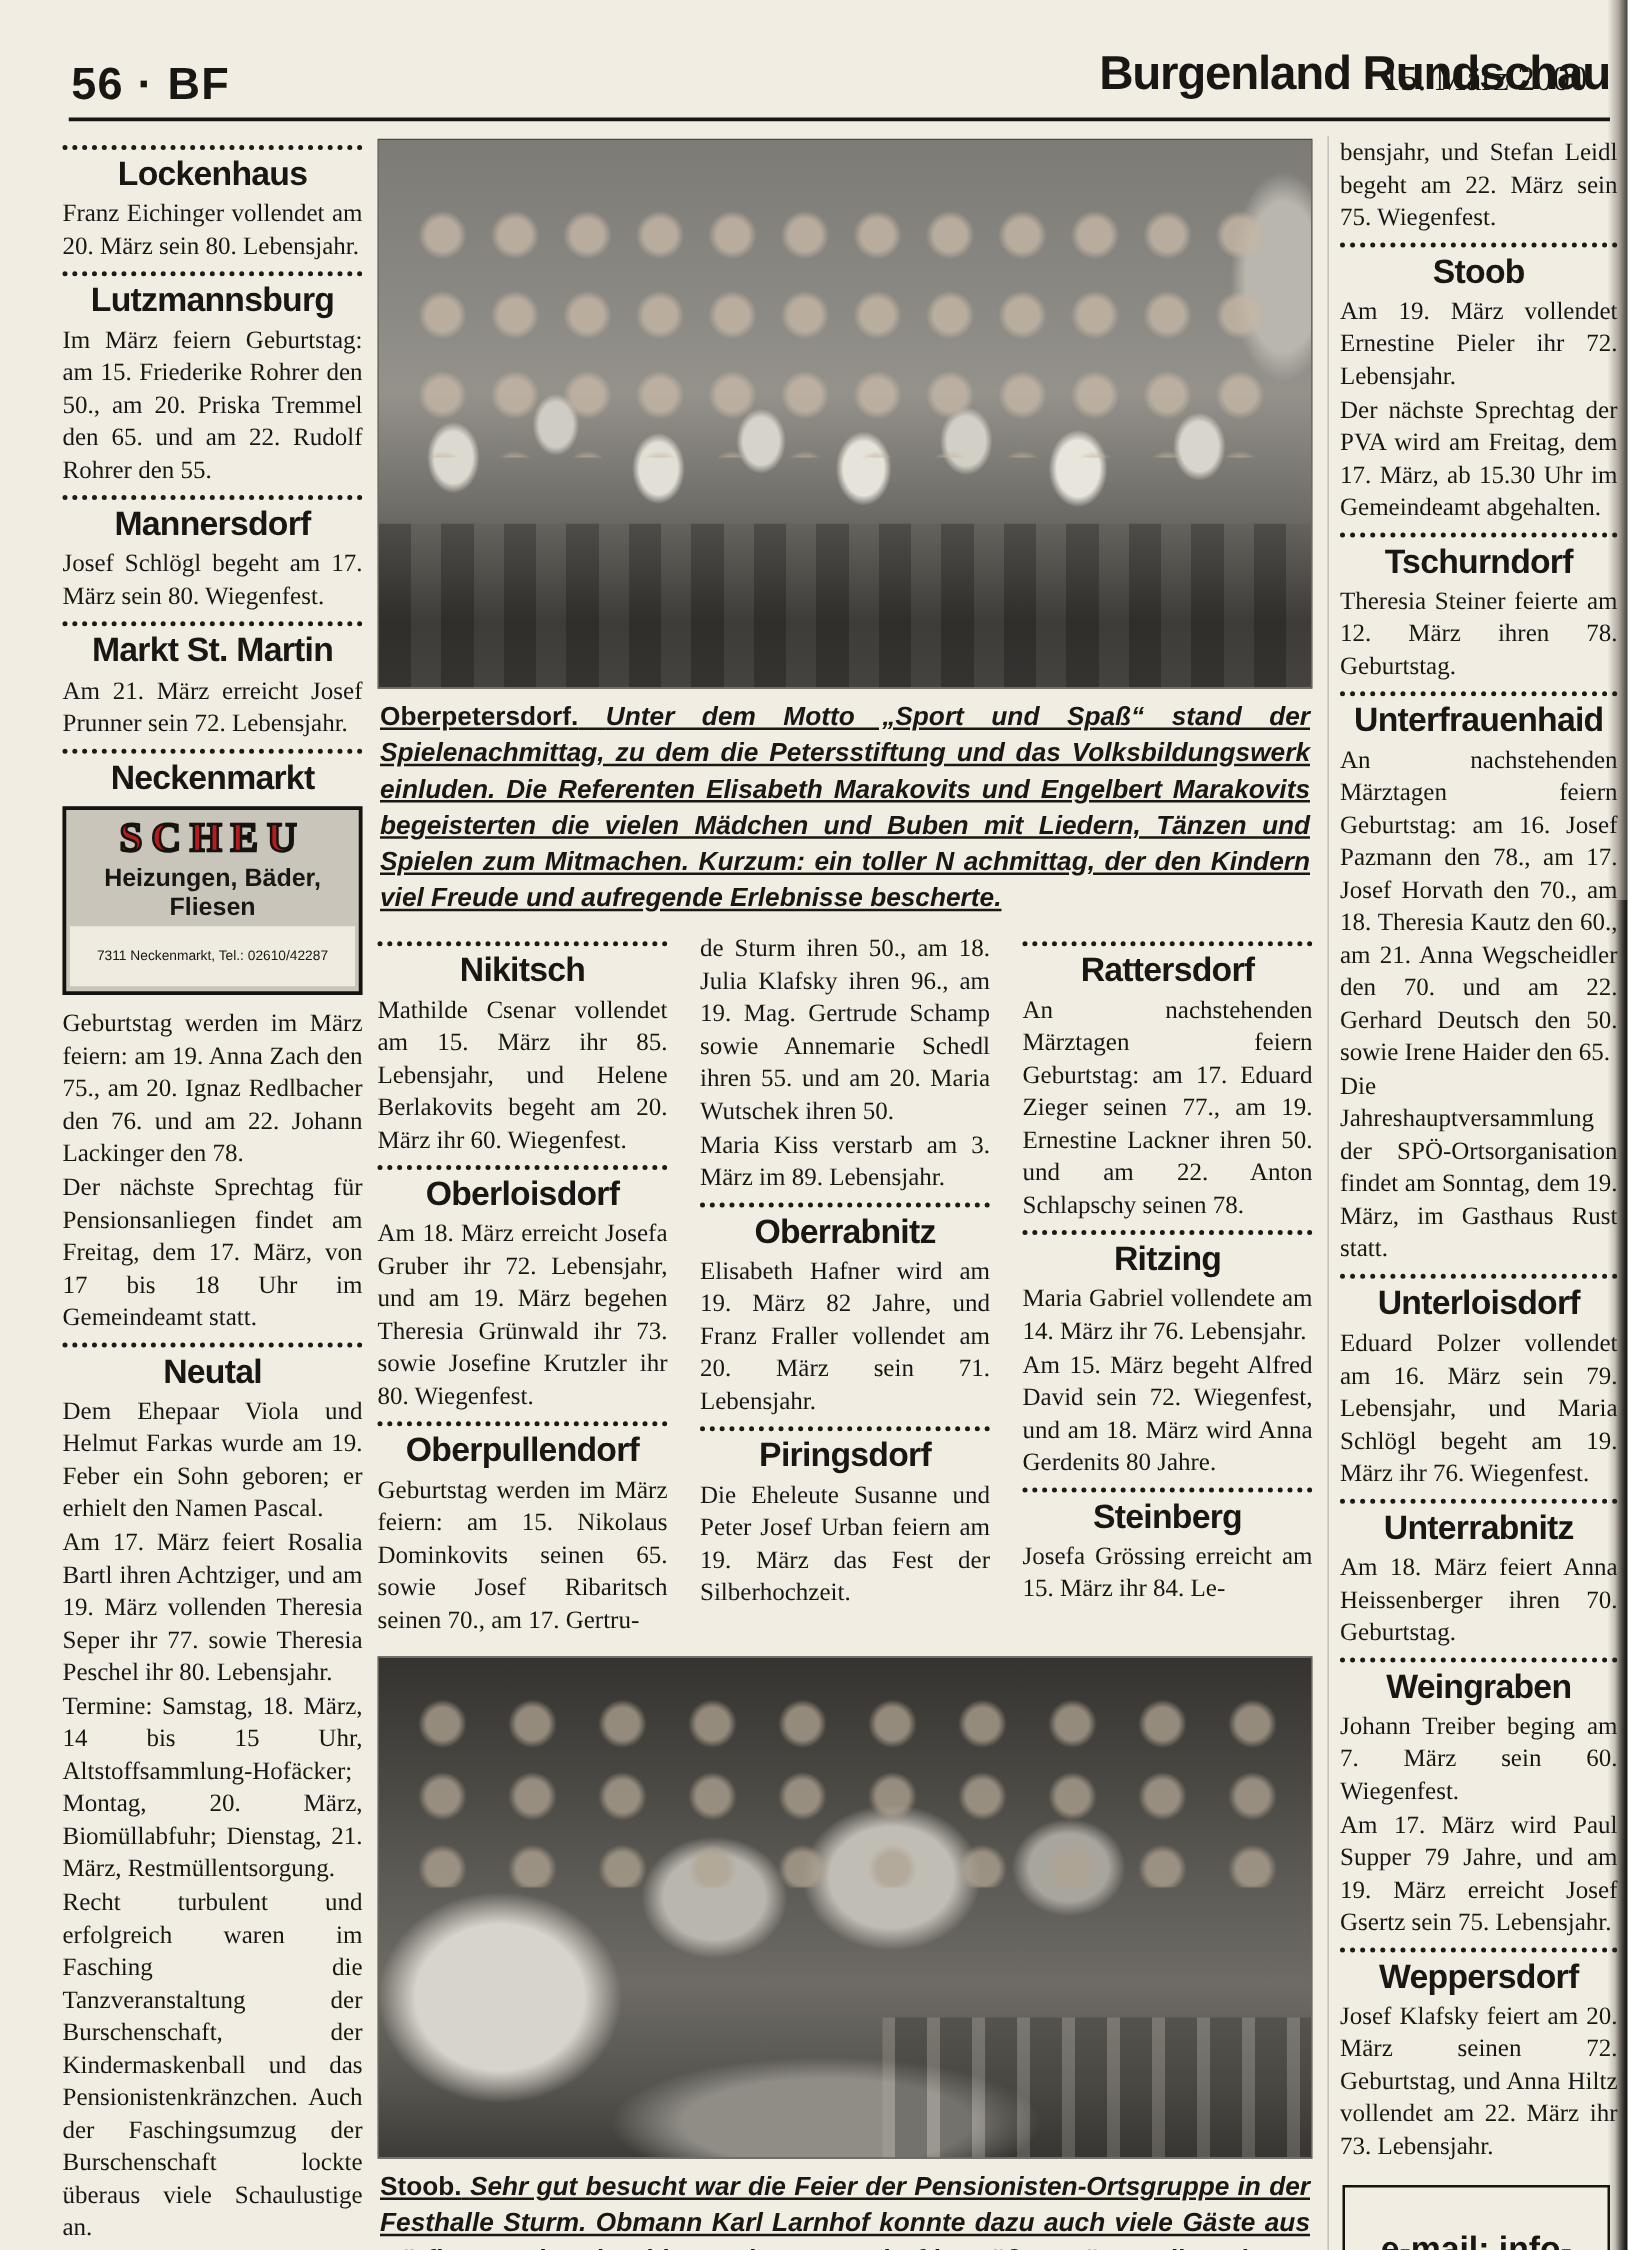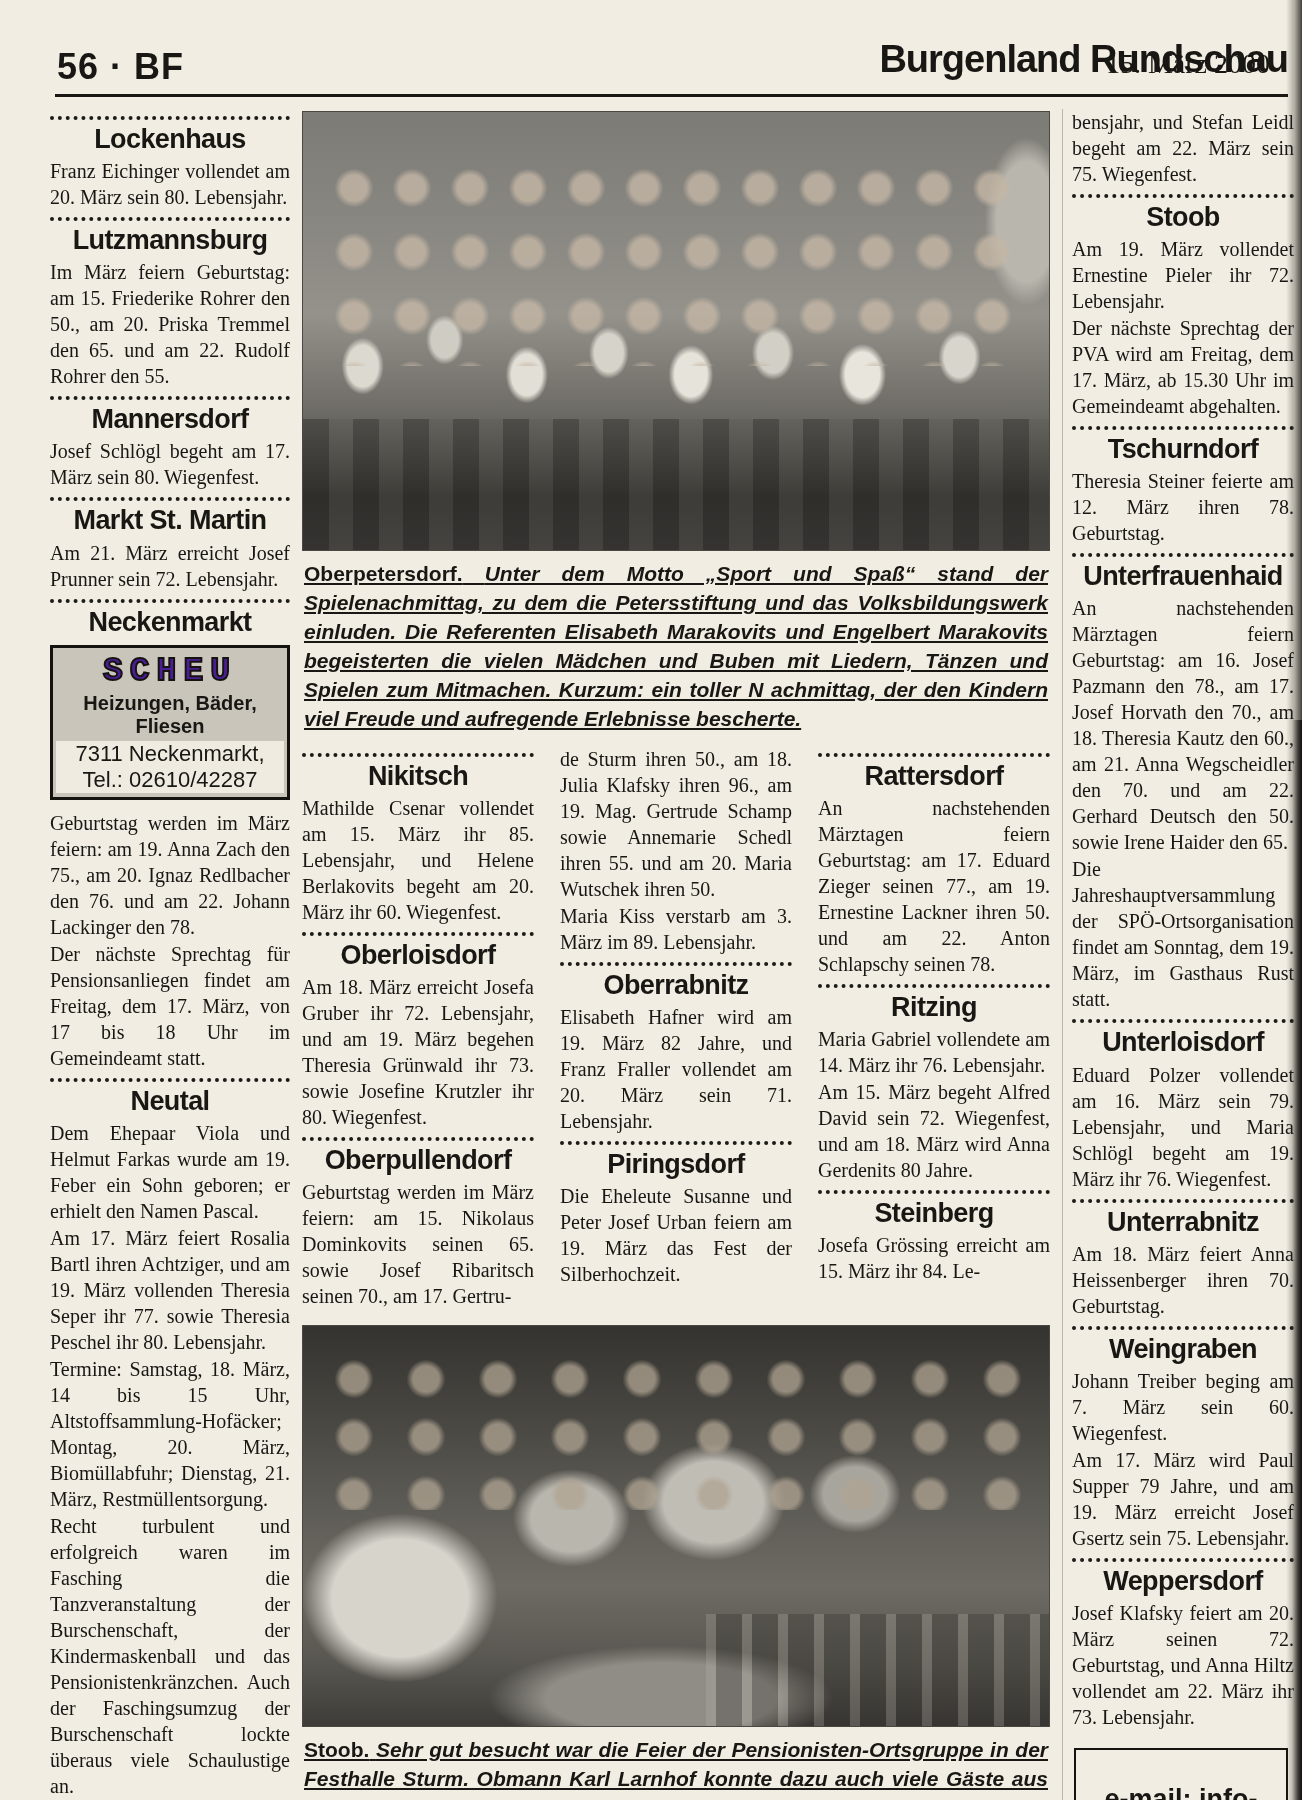--- a/index.html
+++ b/index.html
@@ -58,28 +58,28 @@
   .bp + .bp{margin-top:1px;}
   
   .ad{
     border:3px solid #141310;
     background:#c9c5bb;
     text-align:center;
     padding:5px 3px 4px;
     margin:8px 0 10px;
   }
   .ad-brand{
-    font-family:Liberation Mono, monospace;
+    font-family:Liberation Serif, serif;
     font-weight:bold;font-size:33px;letter-spacing:7px;
-    color:#4c1d95;
+    color:#b91c1c;
     -webkit-text-stroke:2px #141310;
     text-shadow:0 0 1px #141310;
   }
   .ad-line1{font-family:"Liberation Sans",sans-serif;font-weight:bold;font-size:20px;margin-top:2px;}
-  .ad-line2{font-family:"Liberation Sans",sans-serif;font-size:22px;background:#efebe0;margin-top:3px;padding:0 0;}
+  .ad-line2{font-family:"Liberation Sans",sans-serif;font-size:11px;background:#efebe0;margin-top:3px;padding:18px 0;}
   
   .photo{position:relative;border:1px solid #4a4842;overflow:hidden;}
   .photo-top{
     height:438px;margin-top:2px;
     background:
       radial-gradient(34px 46px at 8% 58%, #dcd9d0 0 45%, transparent 62%),
       radial-gradient(30px 40px at 19% 52%, #cfccc3 0 45%, transparent 62%),
       radial-gradient(34px 46px at 30% 60%, #e2dfd6 0 45%, transparent 62%),
       radial-gradient(32px 42px at 41% 55%, #d6d3ca 0 45%, transparent 62%),
       radial-gradient(36px 48px at 52% 60%, #e6e3da 0 45%, transparent 62%),

